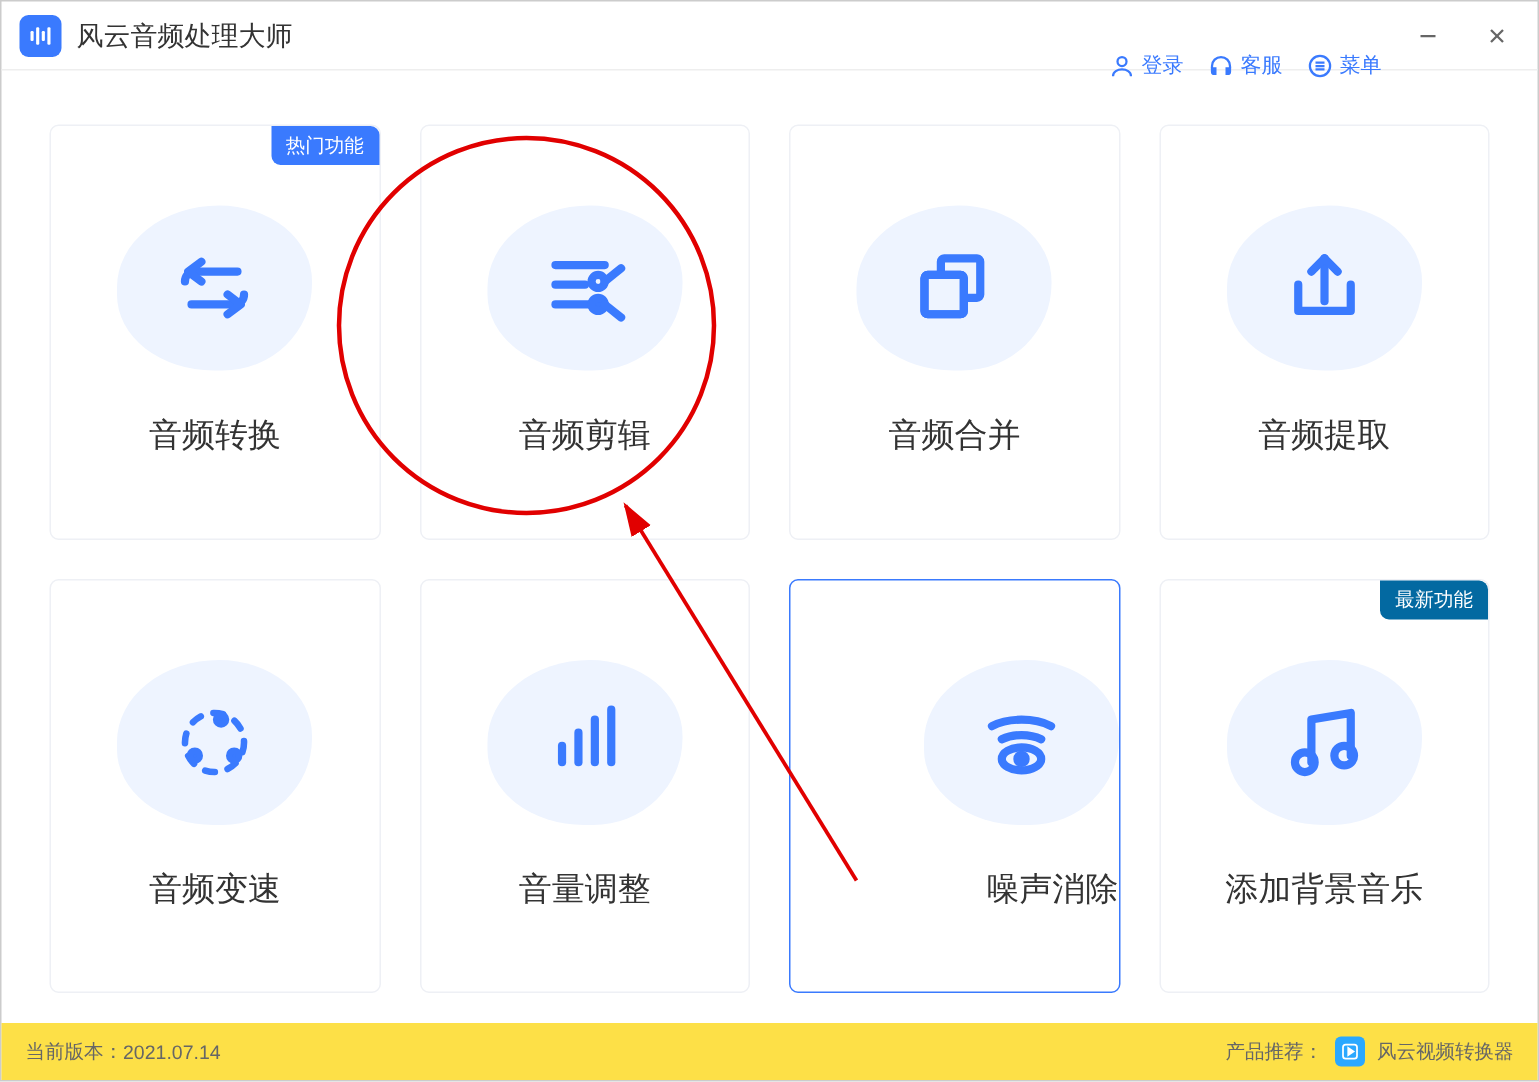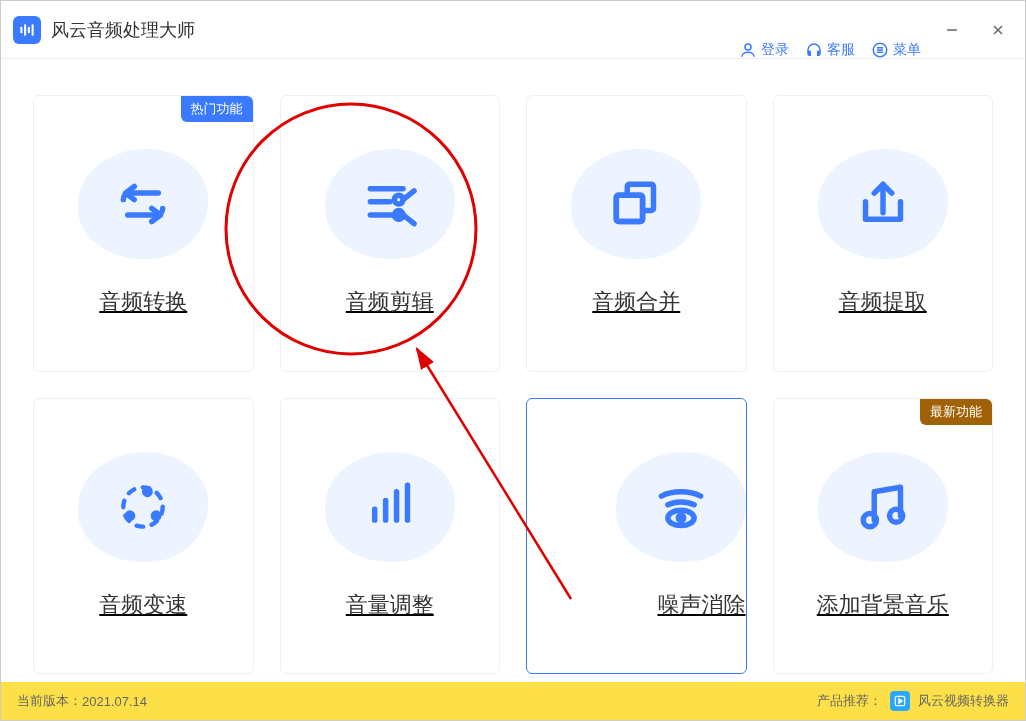--- a/index.html
+++ b/index.html
@@ -1,35 +1,35 @@
 <!DOCTYPE html>
 <html><head>
   <meta charset="utf-8">
   <style>
     * { margin:0; padding:0; box-sizing:border-box; }
     body { font-family:"Microsoft YaHei","PingFang SC",sans-serif; background:#fff; width:1026px; height:721px; overflow:hidden; position:relative; border:1px solid #ccc; }
 
     
-    .titlebar { height:58px; display:flex; align-items:center; padding:0 12px; border-bottom:1px solid #eee; position:relative; }
+    .titlebar { height:46px; display:flex; align-items:center; padding:0 12px; border-bottom:1px solid #eee; position:relative; }
     .app-logo { width:28px; height:28px; background:#3a7afe; border-radius:6px; display:flex; align-items:center; justify-content:center; margin-right:10px; }
     .app-logo svg { width:20px; height:20px; }
     .app-title { font-size:18px; color:#333; flex:0 0 auto; }
     .titlebar-spacer { flex:1; }
     .titlebar-actions { display:flex; align-items:center; gap:16px; }
     .tb-item { display:flex; align-items:center; gap:4px; color:#3a7afe; font-size:14px; cursor:pointer;margin-top:40px; }
     .tb-item .ico { width:18px; height:18px; display:flex; align-items:center; justify-content:center; }
     .win-ctrl { width:30px; height:30px; display:flex; align-items:center; justify-content:center; color:#666; cursor:pointer; }
 
     
     .main { padding:36px 32px 20px 32px; display:grid; grid-template-columns:repeat(4,1fr); grid-template-rows:repeat(2,1fr); gap:26px 26px; height:calc(100% - 46px - 38px); position:relative; }
-    .card { border:1px solid #eef0f5; border-radius:6px; background:#fff; position:relative; display:flex; flex-direction:column; align-items:center; justify-content:center; cursor:pointer;text-decoration:underline; }
+    .card { border:1px solid #eef0f5; border-radius:6px; background:#fff; position:relative; display:flex; flex-direction:column; align-items:center; justify-content:center; cursor:pointer; }
     .card.selected { border:1px solid #3a7afe;align-items:flex-end; }
     .card .badge { position:absolute; top:0; right:0; color:#fff; font-size:13px; padding:4px 10px; border-radius:0 6px 0 6px; }
     .badge.hot { background:#3a7afe; }
-    .badge.new { background:#a16207; }
+    .badge.new { background:#0369a1; }
     .card .icon-blob { width:130px; height:110px; background:#eef4ff; border-radius:55% 50% 48% 52% / 52% 48% 55% 48%; display:flex; align-items:center; justify-content:center; margin-bottom:28px; }
     .card .icon-blob svg { width:70px; height:70px; }
     .card .label { font-size:22px; color:#333; }
 
     
     .anno { position:absolute; left:0; top:0; pointer-events:none; }
 
     
     .footer { position:absolute; bottom:0; left:0; right:0; height:38px; background:#fde047; display:flex; align-items:center; padding:0 16px; font-size:13px; color:#666; }
     .footer-right { margin-left:auto; display:flex; align-items:center; gap:8px; color:#666; }

